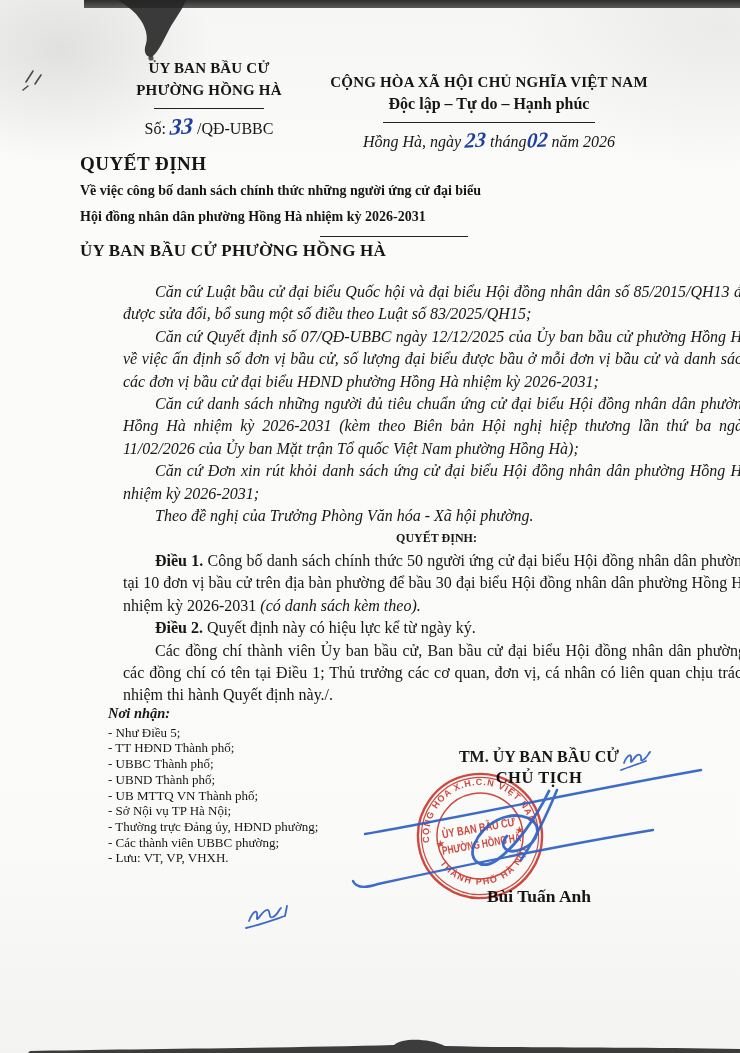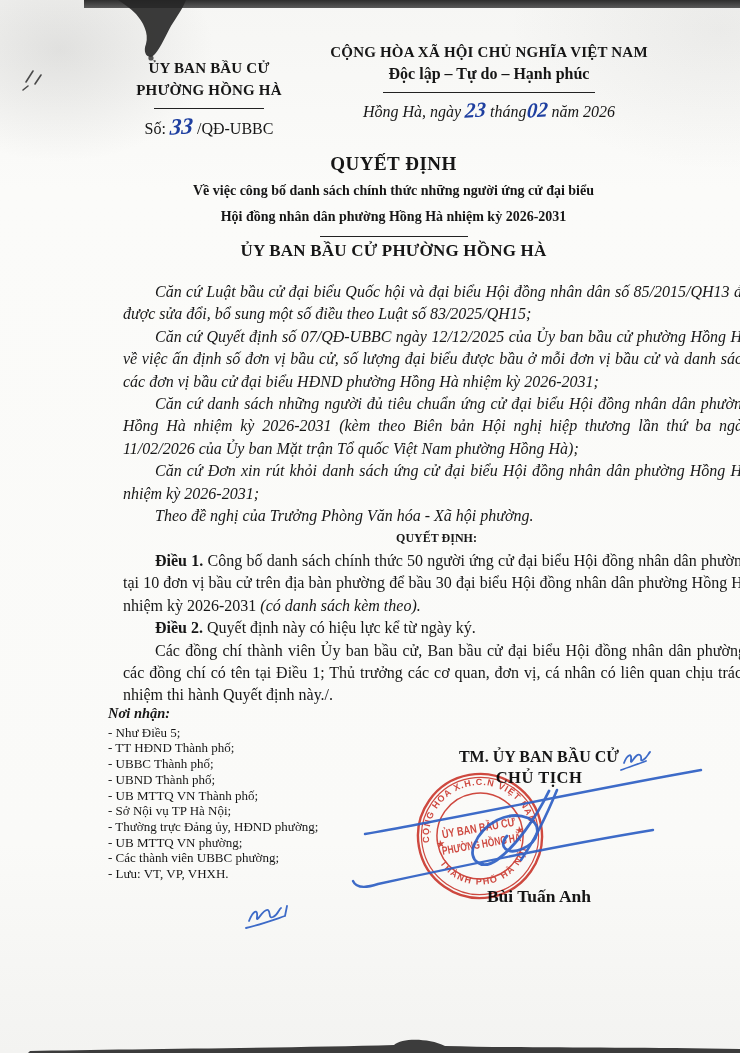--- a/index.html
+++ b/index.html
@@ -16,34 +16,34 @@
       linear-gradient(180deg,#f6f6f4 0%, #fbfbf9 18%, #fafaf8 80%, #f3f3f1 100%);
     color:#161616;
   }
   
   .top-band{position:absolute;left:84px;top:0;width:656px;height:8px;
     background:linear-gradient(180deg,#2e2e2e,#5a5a5a);}
   .artifact-svg{position:absolute;left:0;top:0;pointer-events:none;}
   
   .col{position:absolute;text-align:center;line-height:22px;}
   .issuer-col{left:120px;top:57px;width:178px;}
-  .national-col{left:322px;top:41px;width:334px;}
+  .national-col{left:322px;top:71px;width:334px;}
   .hdr-b{font-weight:bold;font-size:15px;letter-spacing:.2px;}
   .hdr-b2{font-weight:bold;font-size:16px;}
   .hrule{height:0;border-top:1.6px solid #222;margin:7px auto 0 auto;}
   .issuer-rule{width:110px;}
   .national-rule{width:212px;}
   .num-line{margin-top:9px;font-size:16px;white-space:nowrap;}
   .date-line{margin-top:8px;font-size:16px;font-style:italic;white-space:nowrap;}
   .hand{font-family:"Liberation Serif","DejaVu Serif",serif;
     color:#1e3fa0;font-weight:bold;font-style:italic;font-size:23px;
     display:inline-block;transform:rotate(-4deg) skewX(-8deg);line-height:0;}
   .hand-sm{font-size:21px;}
   
-  .title-block{position:absolute;left:80px;width:627px;top:152px;text-align:center;}
+  .title-block{position:absolute;left:80px;width:627px;top:152px;text-align:left;}
   .title-main{font-weight:bold;font-size:19px;letter-spacing:.5px;line-height:24px;}
   .title-sub{font-weight:bold;font-size:14px;line-height:23px;margin-top:3px;}
   .title-rule{width:148px;border-top:1.8px solid #222;margin:8px auto 0 auto;height:0;}
   .title-auth{font-weight:bold;font-size:17px;margin-top:4px;letter-spacing:.2px;}
   
   .doc-body{position:absolute;left:80px;width:627px;top:281px;
     font-size:16px;line-height:22.4px;text-align:justify;margin-left:43px;}
   .doc-body p{margin:0;text-indent:32px;}
   .preamble p{font-style:italic;}
   .decision-heading{text-align:center;font-weight:bold;font-size:12px;
@@ -122,21 +122,20 @@
 
   <div class="recipients">
     <div class="recipients-heading">Nơi nhận:</div>
     <div>- Như Điều 5;</div>
     <div>- TT HĐND Thành phố;</div>
     <div>- UBBC Thành phố;</div>
     <div>- UBND Thành phố;</div>
     <div>- UB MTTQ VN Thành phố;</div>
     <div>- Sở Nội vụ TP Hà Nội;</div>
     <div>- Thường trực Đảng ủy, HĐND phường;</div>
-    <div>- UB MTTQ VN phường;</div>
     <div>- Các thành viên UBBC phường;</div>
     <div>- Lưu: VT, VP, VHXH.</div>
   </div>
 
   <div class="sign-block">
     <div class="sign-onbehalf">TM. ỦY BAN BẦU CỬ</div>
     <div class="sign-title">CHỦ TỊCH</div>
   </div>
   <div class="sign-name">Bùi Tuấn Anh</div>
 

